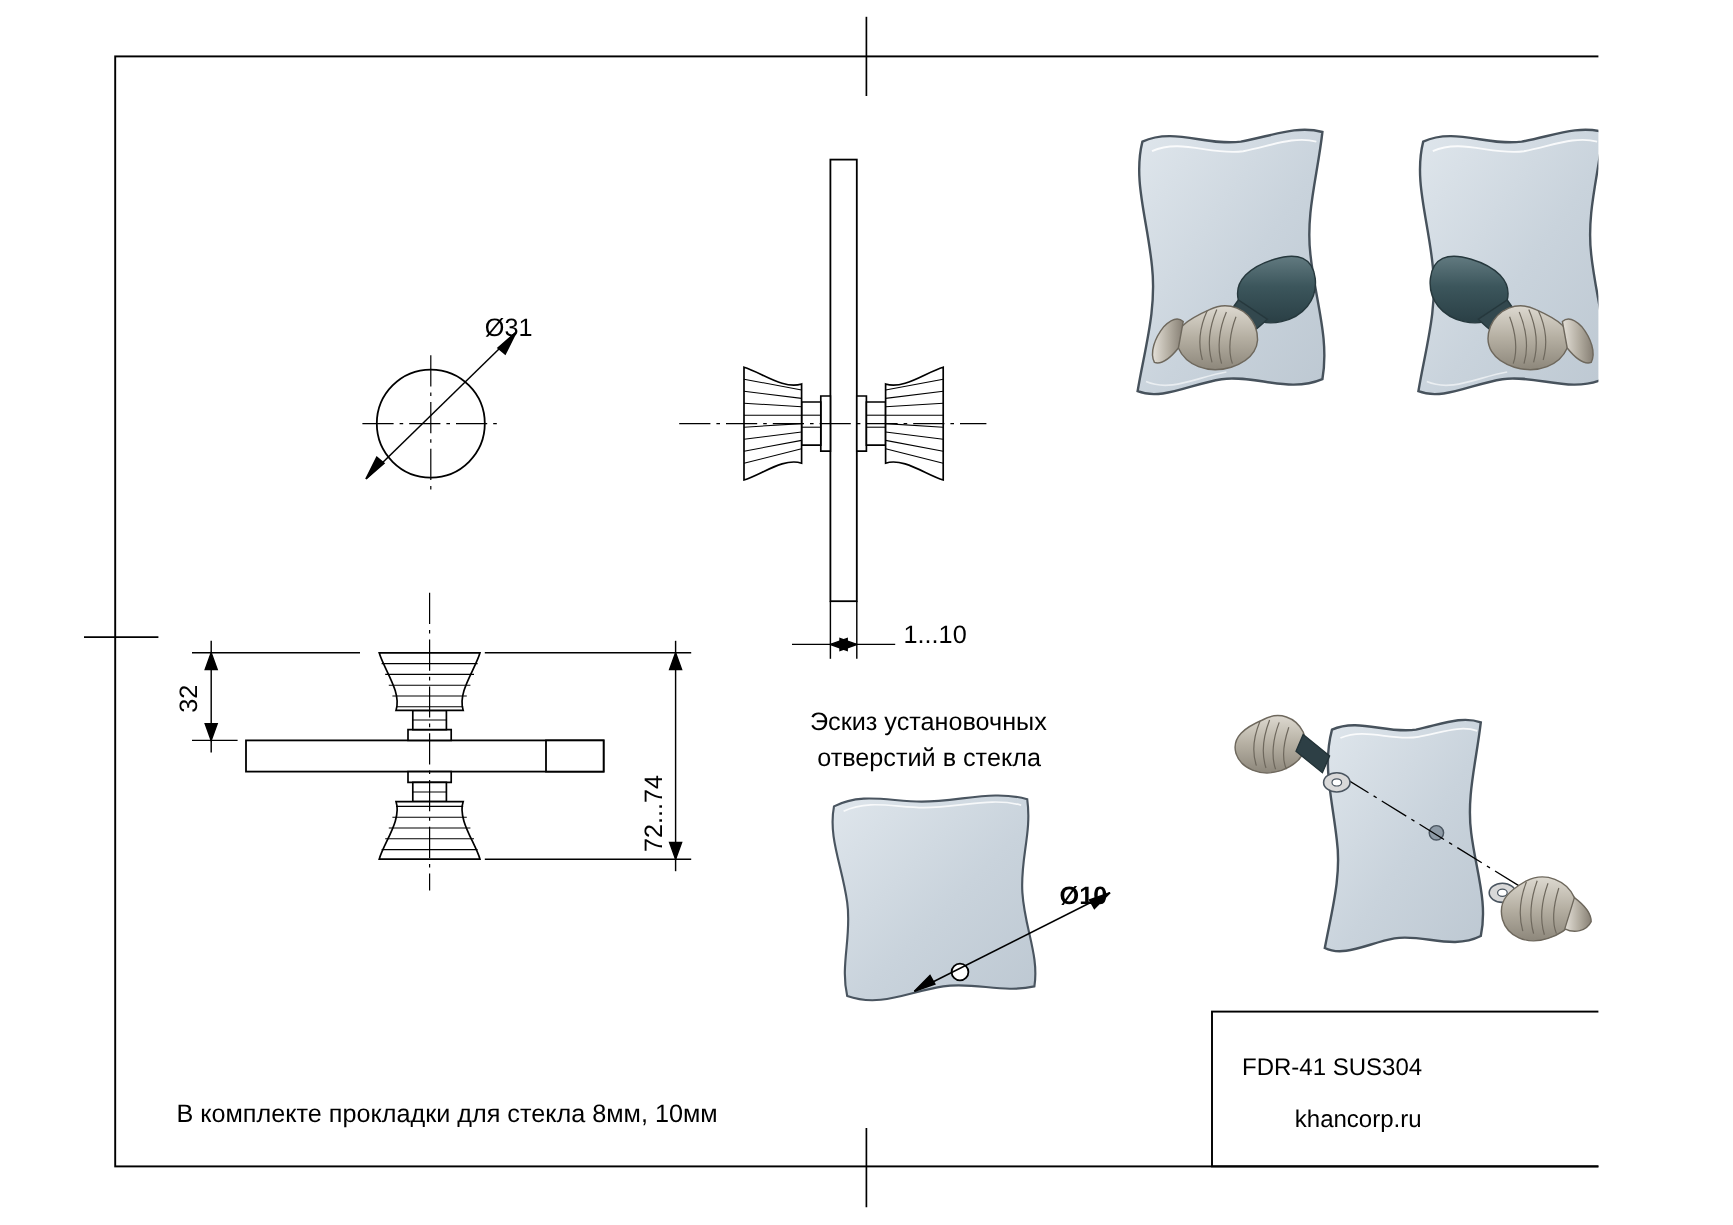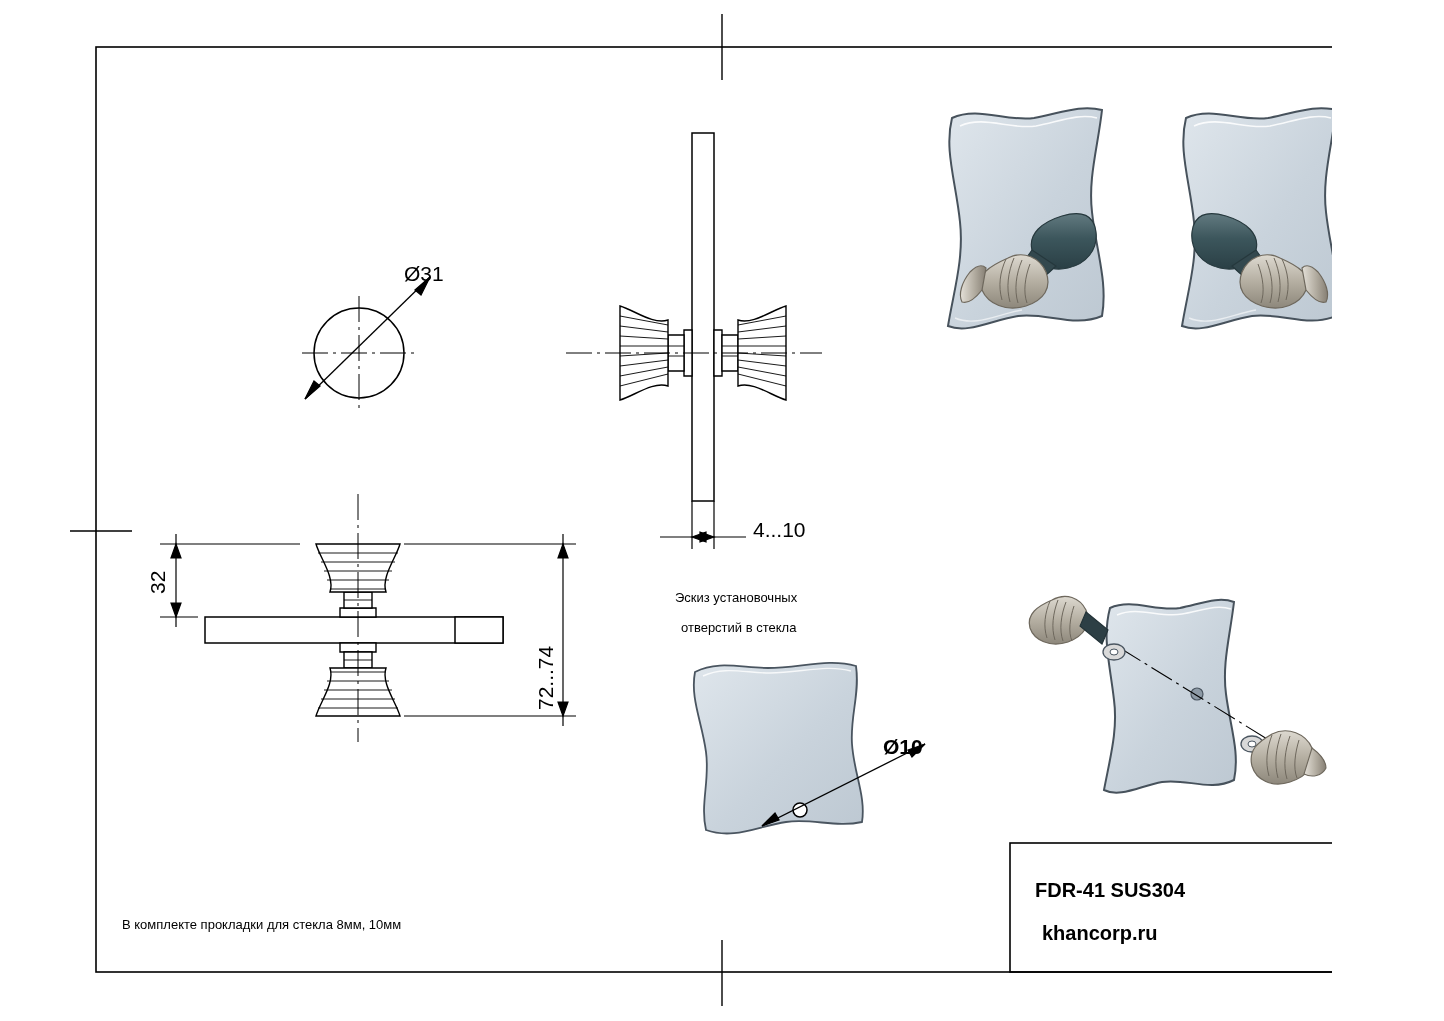--- a/index.html
+++ b/index.html
@@ -22,22 +22,22 @@
     width: 1444px;
     height: 1021px;
   }
   .lbl {
     position: absolute;
     font-family: "Liberation Sans", sans-serif;
     color: #000000;
     white-space: nowrap;
   }
   .dim-txt { font-size: 21px; }
-  .note-txt { font-size: 13px; }
-  .title-txt { font-size: 20px; font-weight: bold; }
+  .note-txt { font-size: 21px; }
+  .title-txt { font-size: 20px; }
   .rot90 { transform: rotate(-90deg); transform-origin: left top; }
 </style>
 </head>
 <body>
 
 <div id="sheet">
 
   <svg class="layer" viewBox="0 0 1444 1021">
     <defs>
       <linearGradient id="glassGrad" x1="0" y1="0" x2="1" y2="1">
@@ -278,31 +278,31 @@
       <path d="M1312,748 C1320,754 1326,760 1326,768 C1322,776 1312,778 1304,774 Z" fill="url(#knobMetal2)" stroke="#6e685d" stroke-width="1.1"></path>
     </g>
 
     <g stroke="#000" fill="none" stroke-width="1.6">
       <rect x="1010" y="843" width="389" height="129"></rect>
     </g>
   </svg>
 
   <div class="lbl dim-txt" style="left:404px; top:262px;">Ø31</div>
 
-  <div class="lbl dim-txt" style="left:753px; top:518px;">4...10</div>
+  <div class="lbl dim-txt" style="left:753px; top:518px;">1...10</div>
 
   <div class="lbl dim-txt rot90" style="left:146px; top:594px;">32</div>
 
   <div class="lbl dim-txt rot90" style="left:534px; top:710px;">72...74</div>
 
   <div class="lbl dim-txt" style="left:883px; top:735px;font-weight:bold;">Ø10</div>
 
   <div class="lbl note-txt" style="left:675px; top:590px;">Эскиз установочных</div>
 
   <div class="lbl note-txt" style="left:681px; top:620px;">отверстий в стекла</div>
 
-  <div class="lbl note-txt" style="left:122px; top:917px;">В комплекте прокладки для стекла 8мм, 10мм</div>
+  <div class="lbl note-txt" style="left:147px; top:917px;">В комплекте прокладки для стекла 8мм, 10мм</div>
 
   <div class="lbl title-txt" style="left:1035px; top:879px;">FDR-41 SUS304</div>
 
-  <div class="lbl title-txt" style="left:1042px; top:922px;">khancorp.ru</div>
+  <div class="lbl title-txt" style="left:1079px; top:922px;">khancorp.ru</div>
 
 </div>
 
 </body></html>

